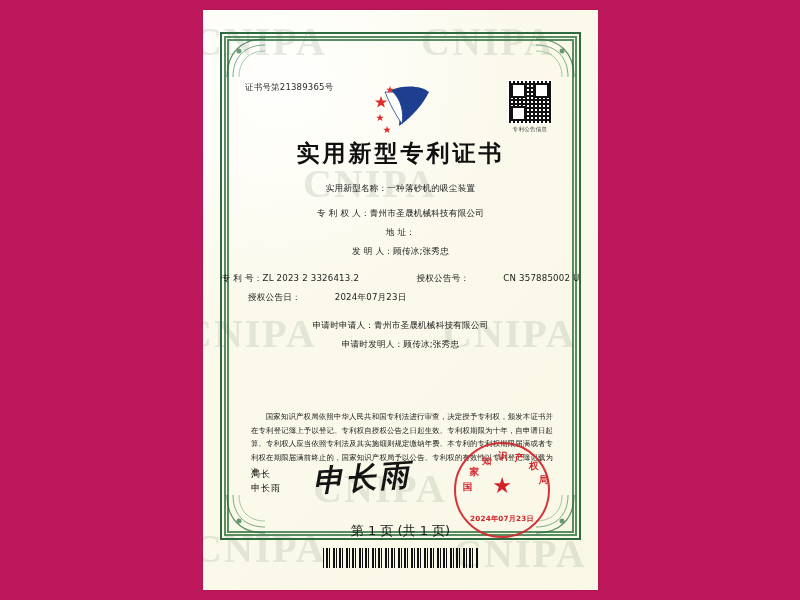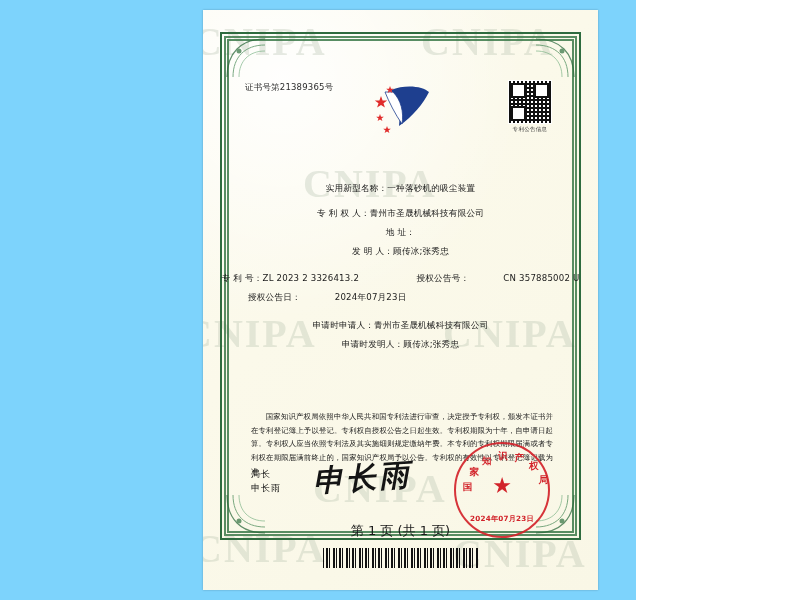--- a/index.html
+++ b/index.html
@@ -7,23 +7,23 @@
     padding: 0;
     background: #ffffff;
     width: 800px;
     height: 600px;
     overflow: hidden;
     font-family: "DejaVu Sans", "Liberation Sans", sans-serif;
   }
 
   #page {
     position: relative;
-    width: 636px;
+    width: 800px;
     height: 600px;
-    background: #7dd3fc;
+    background: #be185d;
   }
 
   
   .sheet {
     position: absolute;
     left: 203px;
     top: 10px;
     width: 395px;
     height: 580px;
     background: #fdfcf3;
@@ -346,20 +346,21 @@
       </svg>
     </div>
 
     <div class="qr-wrap">
       <div class="qr">
           <span class="fz"></span>
         </div>
       <div class="qr-caption">专利公告信息</div>
     </div>
 
+    <div class="title">实用新型专利证书</div>
 
     <div class="fields">
 
       <div class="row gap-lg">
         <span class="lbl">实用新型名称：</span>
         <span class="val">一种落砂机的吸尘装置</span>
       </div>
 
       <div class="row">
         <span class="lbl">专  利  权  人：</span>

